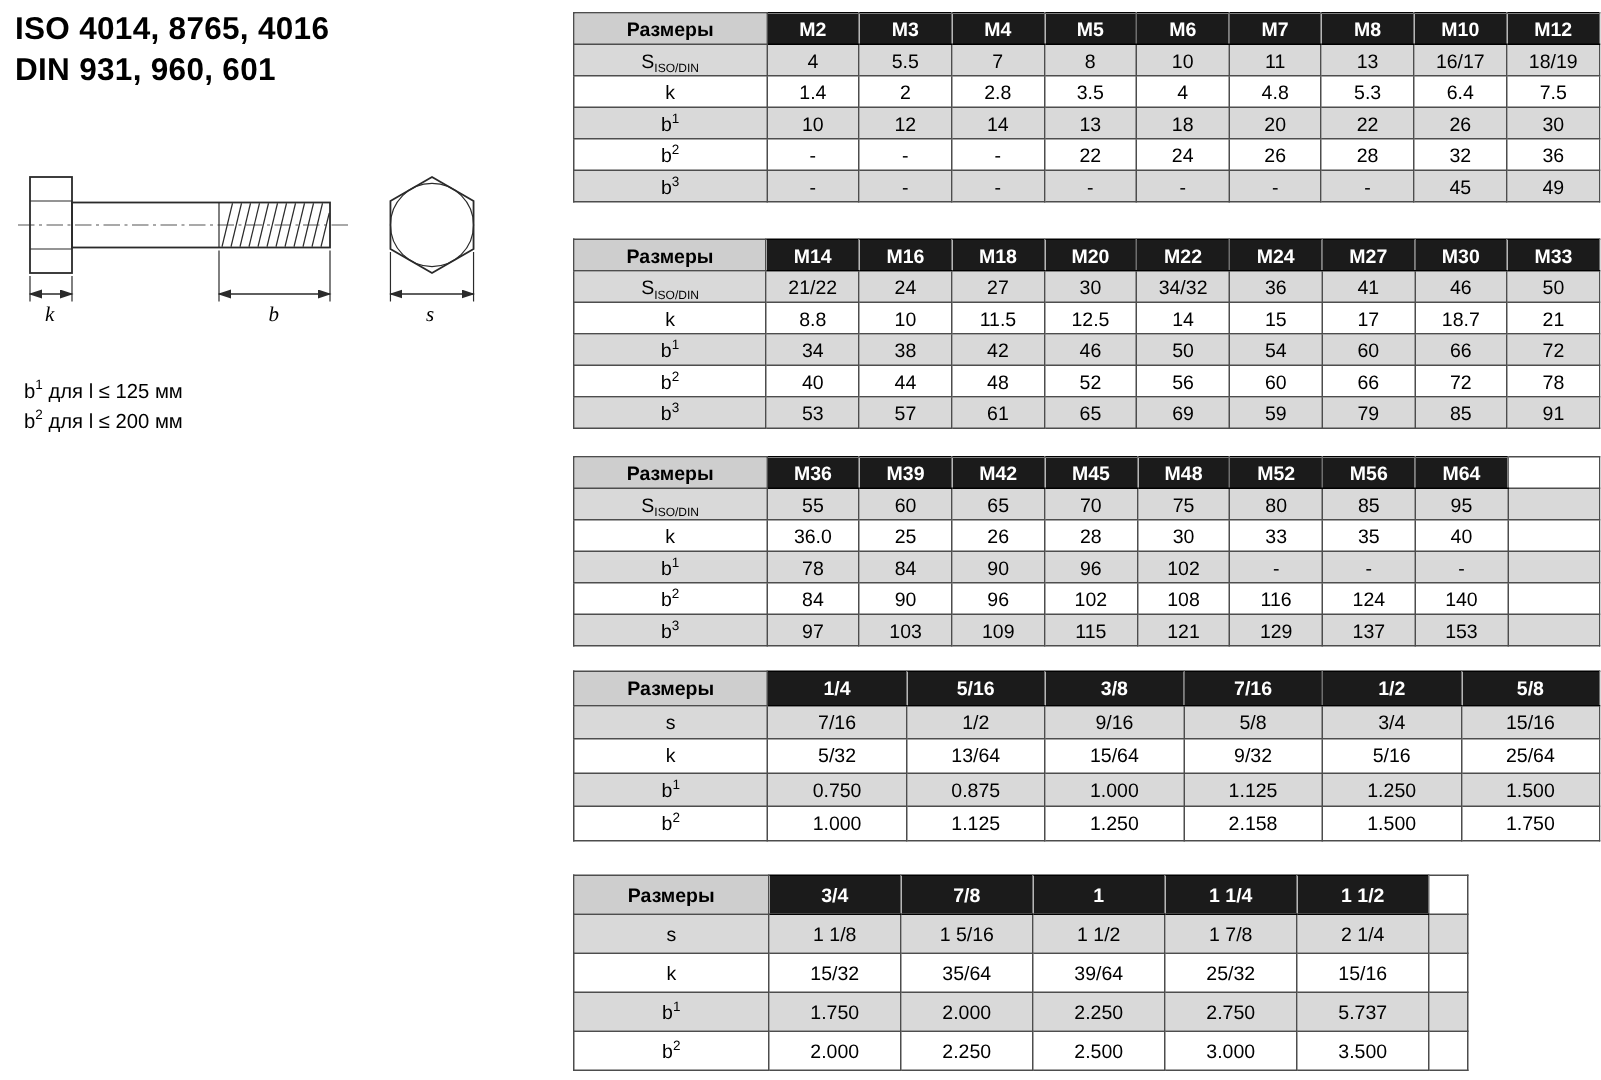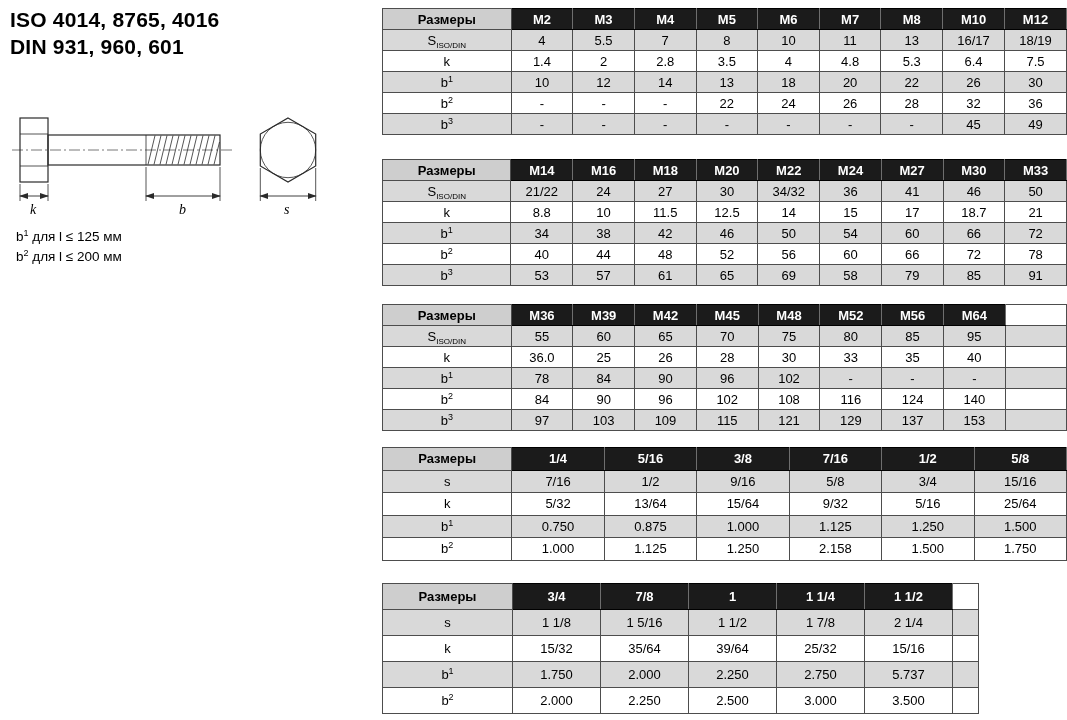--- a/index.html
+++ b/index.html
@@ -7,21 +7,21 @@
     width:1067px;height:720px;background:#ffffff;color:#000;
     font-family:"Liberation Sans", sans-serif;overflow:hidden;
   }
   .page{display:flex;width:1067px;height:656px;}
   .left{flex:0 0 372px;width:372px;padding:6px 0 0 10px;}
   .right{flex:1;padding-top:8px;}
 
   .title{font-size:21px;font-weight:bold;line-height:27px;letter-spacing:0.2px;}
   .subtitle{font-size:16.5px;line-height:25px;margin-top:34px;}
   .drawing{margin-top:44px;}
-  .notes{margin-top:5px;font-size:13.5px;line-height:20px;padding-left:6px;}
+  .notes{margin-top:28px;font-size:13.5px;line-height:20px;padding-left:6px;}
   .notes sup{font-size:9px;}
 
   table{border-collapse:collapse;table-layout:fixed;}
   th,td{
     border:1px solid #4d4d4d;text-align:center;vertical-align:middle;
     font-size:13px;padding:0;overflow:hidden;white-space:nowrap;
   }
   thead th{
     background:#1b1b1b;color:#fff;font-weight:bold;
     border-color:#6e6e6e;border-top-color:#000;border-bottom-color:#000;
@@ -286,21 +286,21 @@
             <td>72</td>
             <td>78</td>
           </tr>
           <tr>
             <td class="row-label">b<sup>3</sup></td>
             <td>53</td>
             <td>57</td>
             <td>61</td>
             <td>65</td>
             <td>69</td>
-            <td>58</td>
+            <td>59</td>
             <td>79</td>
             <td>85</td>
             <td>91</td>
           </tr>
         </tbody>
       </table>
       <table class="rh21" style="margin-bottom: 16px;">
         <colgroup>
           <col style="width: 130px;">
           <col style="width: 62.5px;">

